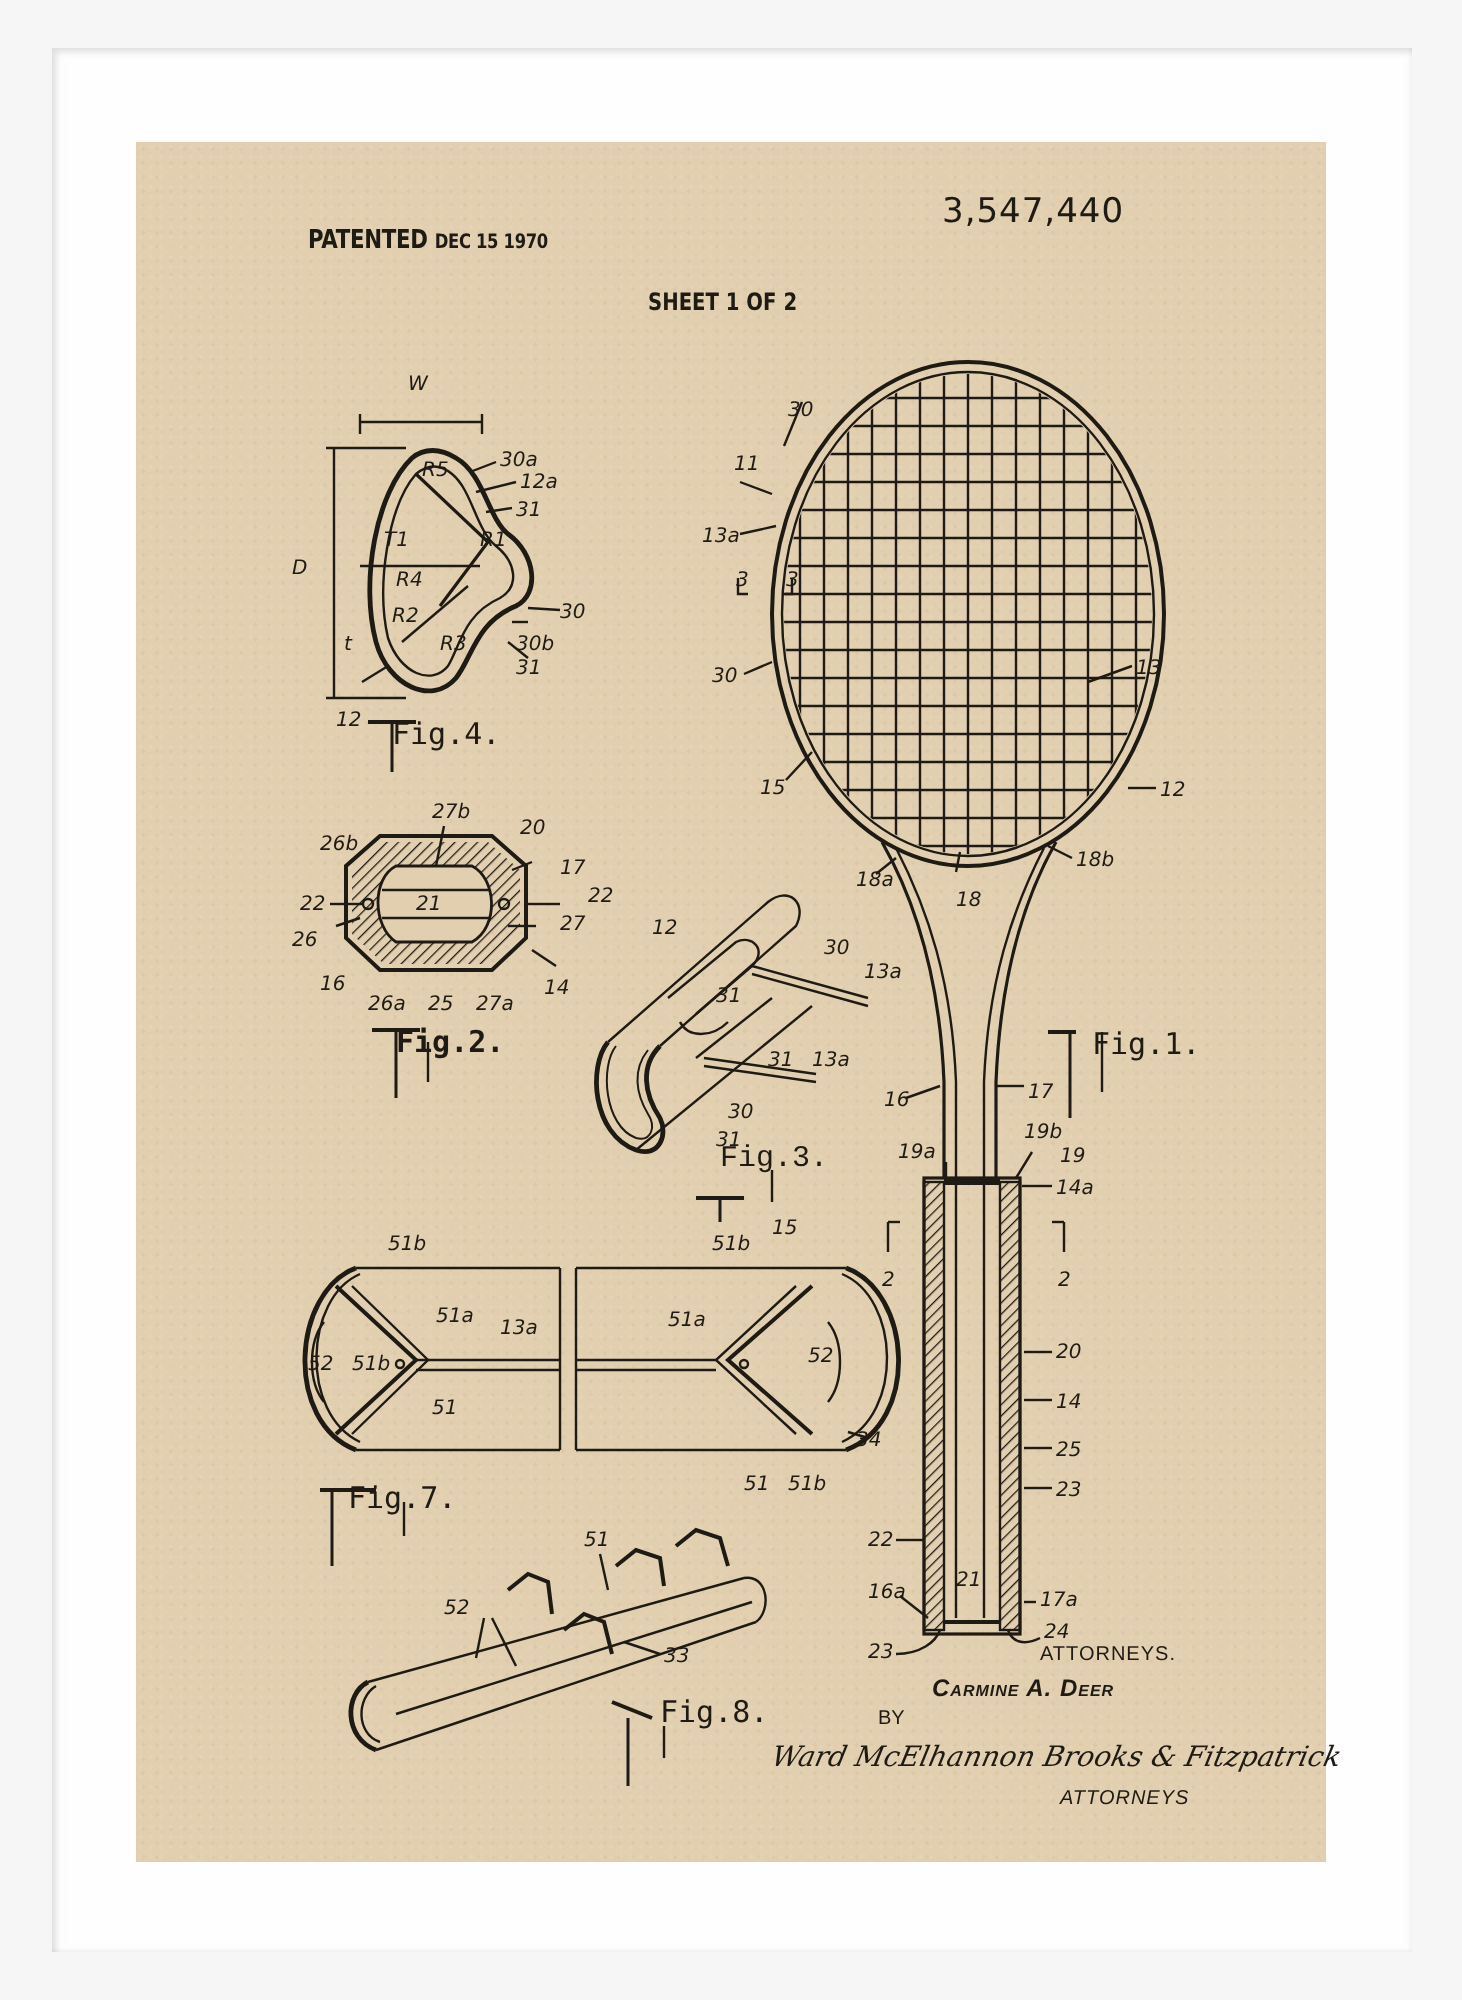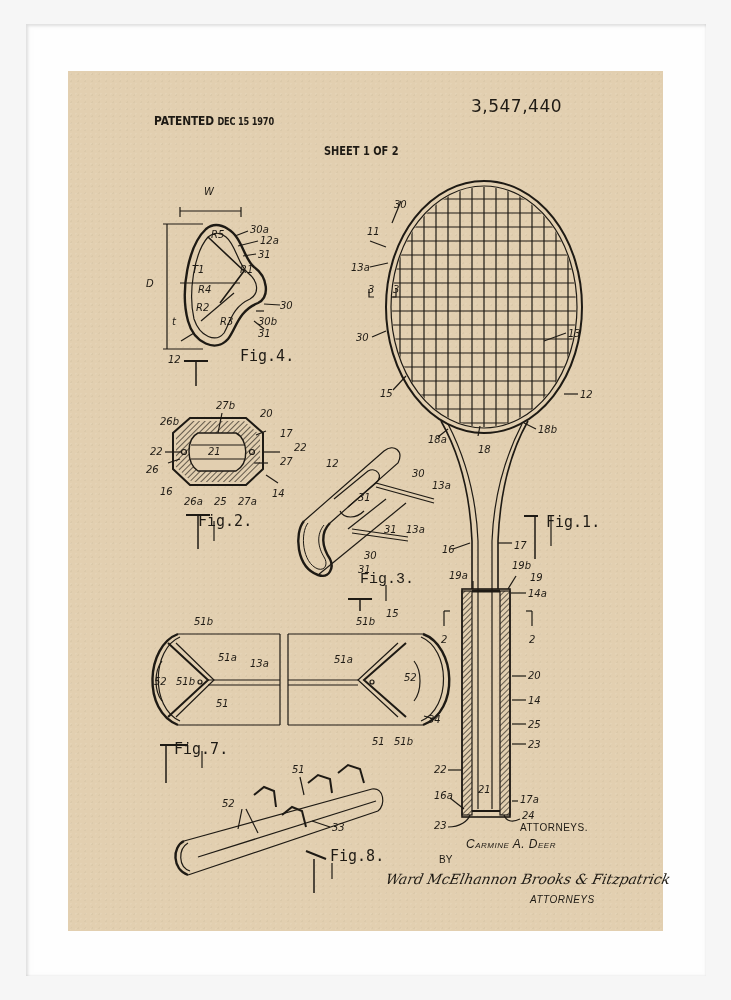--- a/index.html
+++ b/index.html
@@ -10,21 +10,21 @@
   .print{position:absolute;left:68px;top:71px;width:595px;height:860px;background:#e2cfb0;
     background-image:radial-gradient(rgba(255,255,255,0.08) 1px,transparent 1px),radial-gradient(rgba(0,0,0,0.03) 1px,transparent 1px);
     background-size:5px 5px,7px 7px;}
   svg.drawing{position:absolute;left:0;top:0;}
   .txt{position:absolute;color:#1e1a14;white-space:nowrap;}
   .patented{left:86px;top:42px;font-family:"DejaVu Sans",sans-serif;font-weight:bold;font-size:13px;transform:scaleX(0.82);transform-origin:left;letter-spacing:-0.2px;}
   .patented .date{font-size:10px;}
   .patno{left:403px;top:25px;font-family:"DejaVu Sans",sans-serif;font-size:17px;letter-spacing:0.5px;}
   .sheet{left:256px;top:73px;font-family:"DejaVu Sans",sans-serif;font-weight:bold;font-size:12px;transform:scaleX(0.82);transform-origin:left;}
   .inventor-label{left:452px;top:751px;font-size:10px;letter-spacing:0.5px;}
-  .inventor-name{left:398px;top:766px;font-size:12px;font-style:italic;letter-spacing:0.5px;font-variant:small-caps;}
+  .inventor-name{left:398px;top:766px;font-size:12px;font-style:italic;letter-spacing:0.5px;font-variant:small-caps;font-weight:bold;}
   .by{left:371px;top:783px;font-size:10px;text-align:center;}
   .signature{left:318px;top:800px;font-family:"DejaVu Serif",serif;font-style:italic;font-size:14px;transform:skewX(-12deg);}
   .attorneys{left:462px;top:823px;font-size:10px;font-style:italic;letter-spacing:0.5px;}
   .figlbl{position:absolute;font-family:"DejaVu Sans Mono",monospace;font-size:15px;color:#1e1a14;}
   .ref{font-family:"DejaVu Sans",sans-serif;font-size:10px;font-style:italic;fill:#1e1a14;}
 </style>
 </head>
 <body>
 
 <div class="frame">
@@ -331,22 +331,22 @@
         <text class="ref" x="336" y="610">52</text>
       <text class="ref" x="360" y="652">34</text>
         <text class="ref" x="304" y="674">51</text>
       <text class="ref" x="326" y="674">51b</text>
         <text class="ref" x="224" y="702">51</text>
       <text class="ref" x="154" y="736">52</text>
         <text class="ref" x="264" y="760">33</text>
     </g>
   </svg>
 
-  <div class="figlbl" style="left:128px;top:276px;padding-left:44px;">Fig.4.</div>
-  <div class="figlbl" style="left:130px;top:441px;">Fig.2.</div>
+  <div class="figlbl" style="left:128px;top:287px;">Fig.4.</div>
+  <div class="figlbl" style="left:130px;top:441px;font-weight:bold;">Fig.2.</div>
   <div class="figlbl" style="left:292px;top:500px;font-family:Liberation Mono, monospace;">Fig.3.</div>
   <div class="figlbl" style="left:466px;top:442px;margin-left:12px;">Fig.1.</div>
   <div class="figlbl" style="left:106px;top:669px;">Fig.7.</div>
   <div class="figlbl" style="left:246px;top:776px;margin-left:16px;">Fig.8.</div>
 
   <div class="txt inventor-label">ATTORNEYS.</div>
   <div class="txt inventor-name">Carmine A. Deer</div>
   <div class="txt by">BY</div>
   <div class="txt signature">Ward McElhannon Brooks &amp; Fitzpatrick</div>
   <div class="txt attorneys">ATTORNEYS</div>

